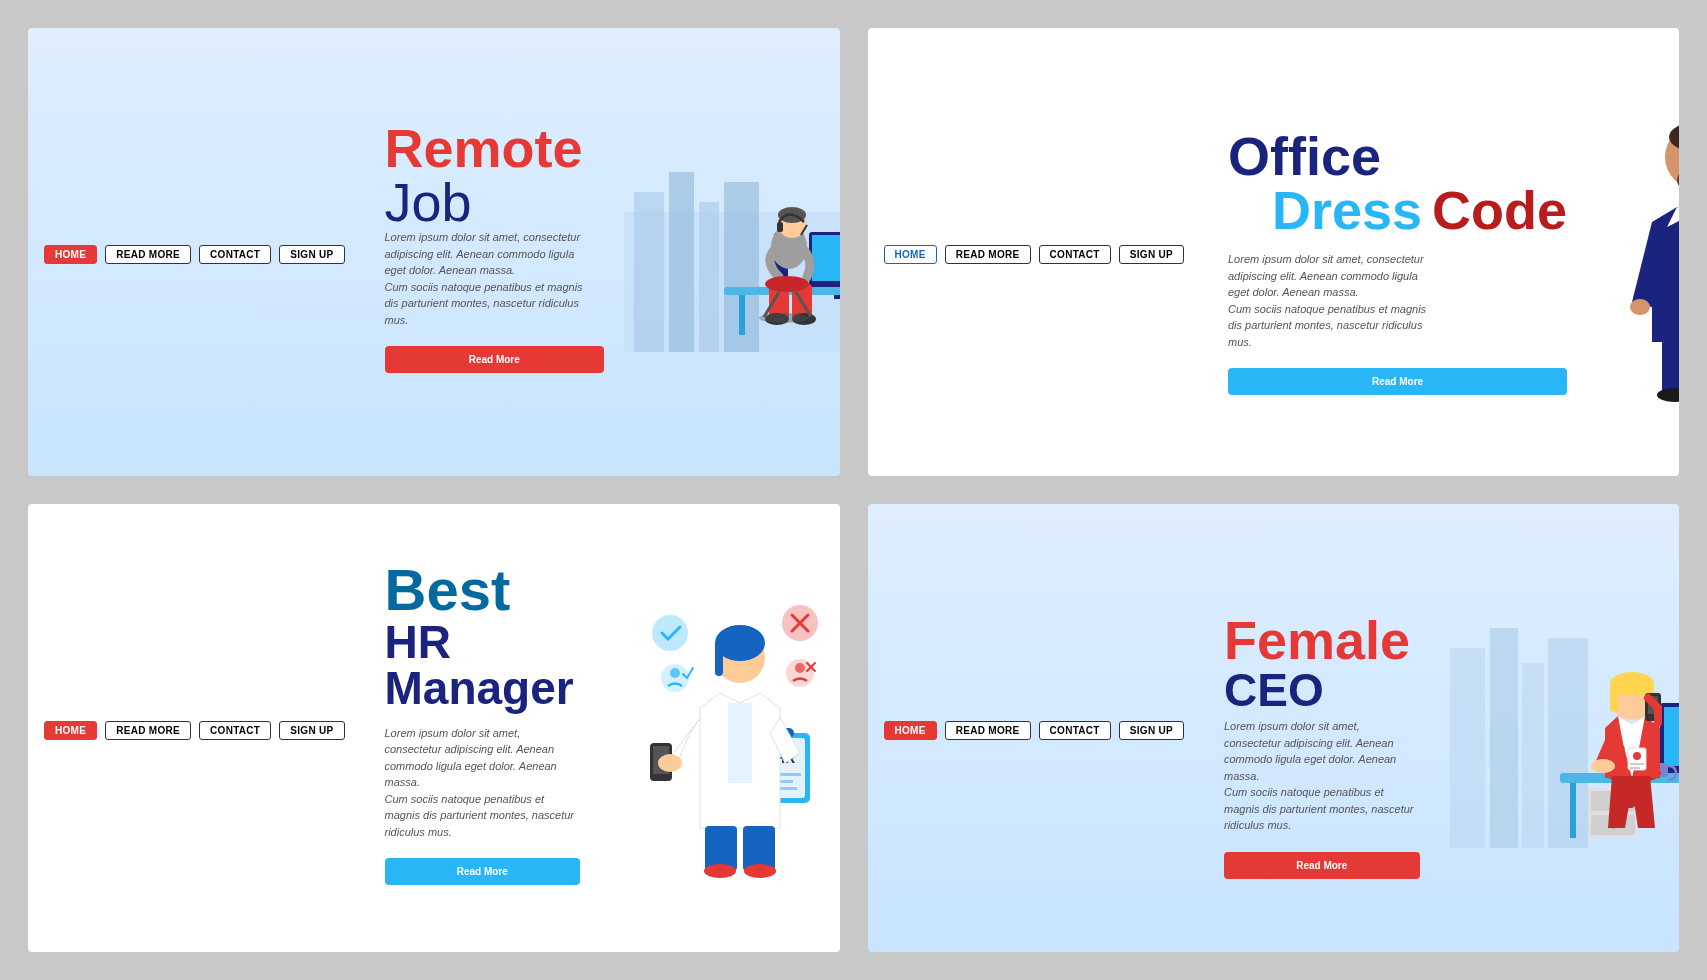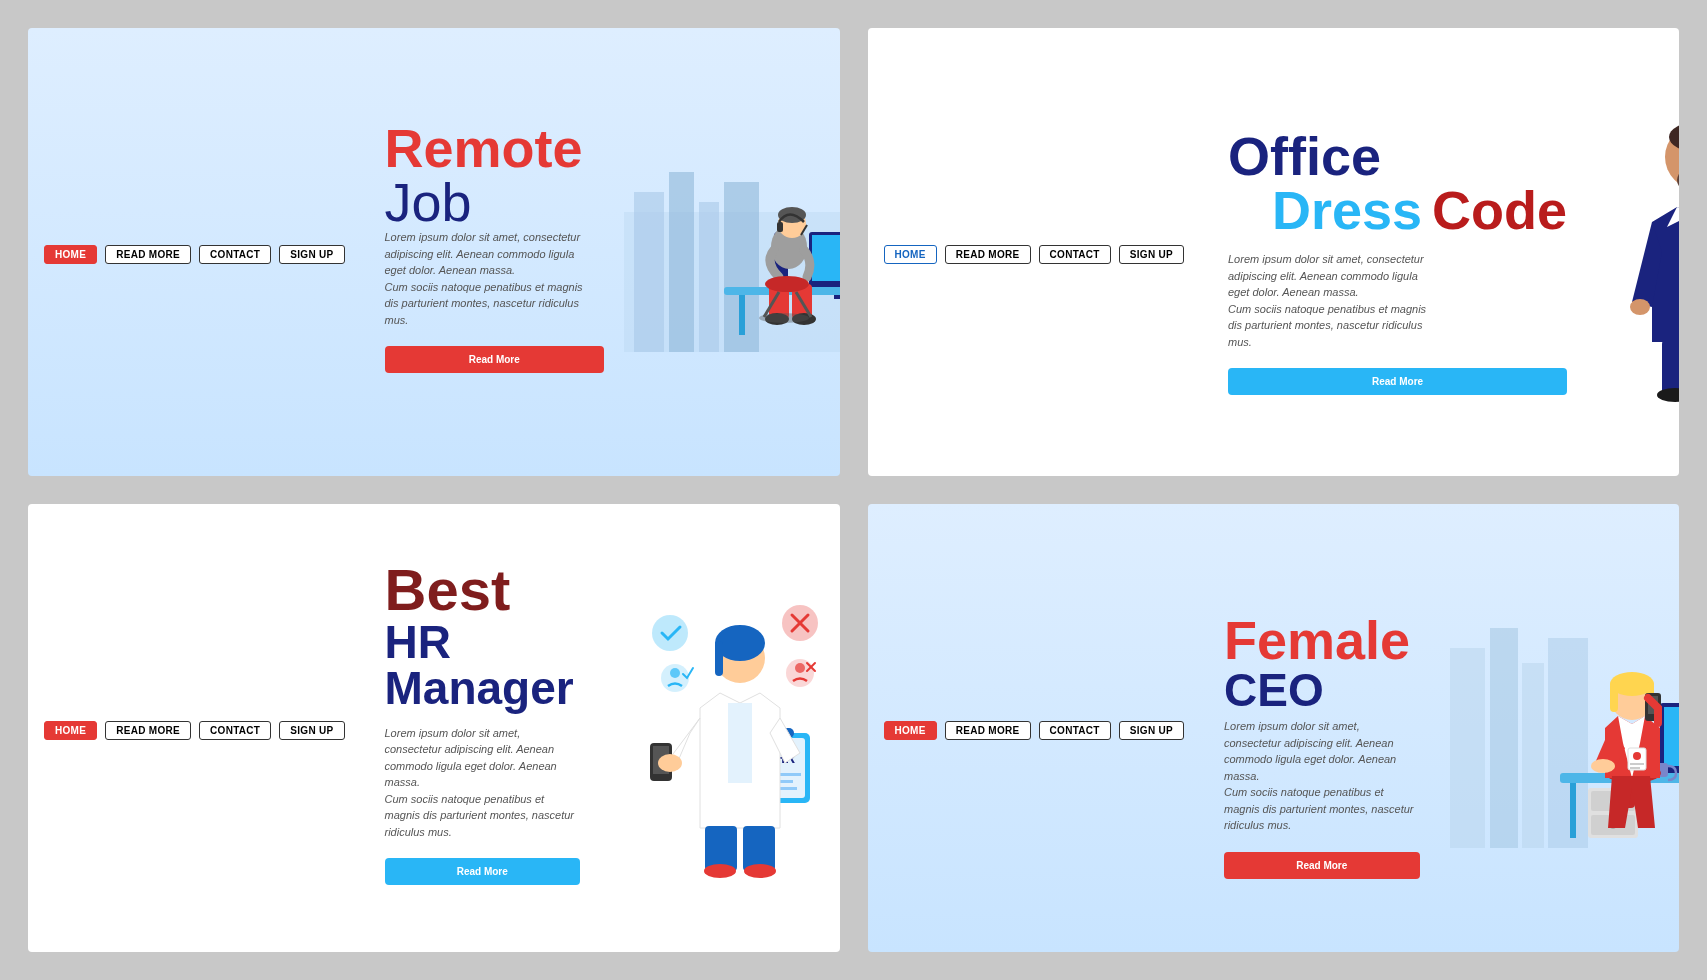--- a/index.html
+++ b/index.html
@@ -282,21 +282,21 @@
 
 <div class="card card-3">
   <div class="nav-bar">
     <button class="nav-btn active-home">HOME</button>
     <button class="nav-btn">READ MORE</button>
     <button class="nav-btn">CONTACT</button>
     <button class="nav-btn">SIGN UP</button>
   </div>
   <div class="content-area">
     <div class="text-section">
-      <div style="font-size:58px;font-weight:900;color:#7f1d1d;line-height:1;">Best</div>
+      <div style="font-size:58px;font-weight:900;color:#0369a1;line-height:1;">Best</div>
       <div style="font-size:46px;font-weight:700;color:#1a237e;line-height:1;margin-bottom:14px;">HR Manager</div>
       <p class="lorem-small">Lorem ipsum dolor sit amet, consectetur adipiscing elit. Aenean commodo ligula eget dolor. Aenean massa.<br>Cum sociis natoque penatibus et magnis dis parturient montes, nascetur ridiculus mus.</p>
       <button class="read-more-btn-blue">Read More</button>
     </div>
     <div class="illus-section">
 
       <svg width="280" height="300" viewBox="0 0 280 300">
 
         <circle cx="70" cy="55" r="18" fill="#29b6f6" opacity="0.3"></circle>
         <path d="M62 55 L68 61 L80 49" fill="none" stroke="#29b6f6" stroke-width="3" stroke-linecap="round"></path>

